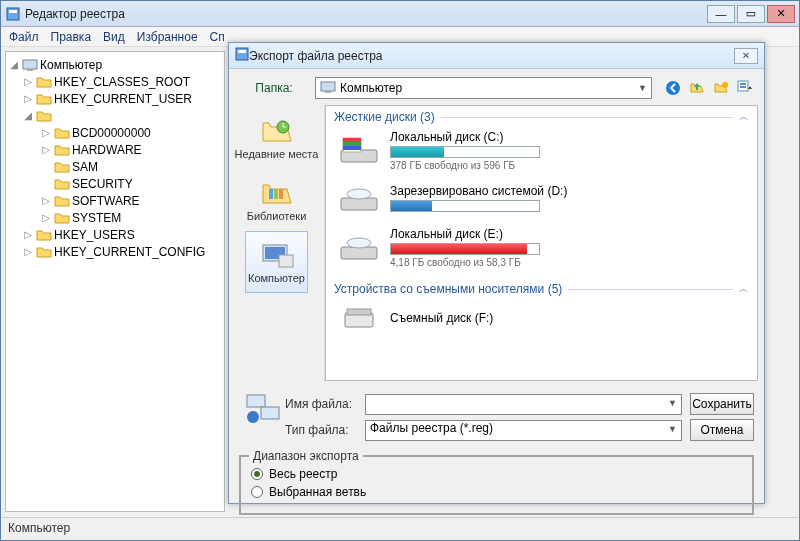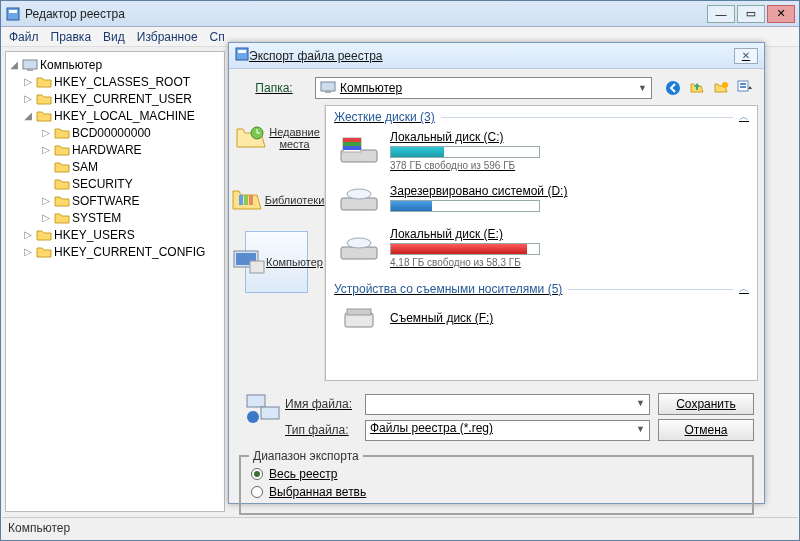--- a/index.html
+++ b/index.html
@@ -13,33 +13,33 @@
   .winbtn.close { background: #e9a0a0; border-color:#c06060;}
   .menubar { height: 20px; display: flex; align-items: center; gap: 12px; padding: 0 8px; background: #f4f4f4; border-bottom: 1px solid #ddd; color:#444;}
   .menubar span { color:#1a3a6e; }
   .tree { position:absolute; left:4px; top:50px; width:220px; bottom:28px; background:#fff; border:1px solid #bbb; padding:4px 2px; overflow:hidden;}
   .node { display:flex; align-items:center; height:17px; white-space:nowrap; }
   .exp { width:12px; text-align:center; color:#888; font-size:10px;}
   .fld { width:16px; height:14px; margin:0 2px; }
   .node .lbl { color:#000; }
   .statusbar { position:absolute; left:1px; right:1px; bottom:1px; height:22px; background:#f0f0f0; border-top:1px solid #ccc; padding:3px 6px; color:#333;}
   
-  .dialog { position:absolute; left:228px; top:42px; width:537px; height:462px; background:#f0f0f0; border:1px solid #7a98b8; box-shadow:0 0 6px rgba(0,0,0,.3);text-decoration:underline;}
+  .dialog { position:absolute; left:228px; top:42px; width:537px; height:462px; background:#f0f0f0; border:1px solid #7a98b8; box-shadow:0 0 6px rgba(0,0,0,.3);}
   .dialog .dtitle { height:26px; background:linear-gradient(#e8f3ff,#d5e6f8); display:flex; align-items:center; padding:0 6px; border-bottom:1px solid #b8c8d8;}
   .dialog .dtitle .title { flex:1; color:#222;}
   .dclose { width:24px; height:16px; border:1px solid #9ab; background:#eef5ff; display:flex;align-items:center;justify-content:center; font-size:10px;color:#456;}
   .toprow { display:flex; align-items:center; padding:8px 10px 4px 10px; gap:6px;}
   .toprow .lbl { width:70px; text-align:center; color:#14532d;}
   .combo { flex:1; height:22px; border:1px solid #888; background:#fff; display:flex; align-items:center; padding:0 4px; position:relative;}
   .combo .caret { position:absolute; right:4px; color:#555; font-size:9px;}
   .tbicons { display:flex; gap:6px; margin-left:6px;}
   .tbicons .ic { width:18px; height:18px; display:flex;align-items:center;justify-content:center; }
   .body { display:flex; height:280px; }
   .places { width:96px; border-right:1px solid #ddd; padding:4px 0; }
-  .place { height:62px; display:flex; flex-direction:row; align-items:center; justify-content:center; border:1px solid transparent; margin:0 16px;}
+  .place { height:62px; display:flex; flex-direction:column; align-items:center; justify-content:center; border:1px solid transparent; margin:0 16px;}
   .place.sel { background:linear-gradient(#f9fcff,#dce9f8); border:1px solid #9cc0e8;}
   .place .picon { width:40px; height:32px; display:flex;align-items:center;justify-content:center;}
   .place .plbl { font-size:11px; color:#333; text-align:center; width:88px;}
   .content { flex:1; background:#fff; border:1px solid #bbb; margin:2px 6px 2px 0; overflow:hidden; position:relative;}
   .group { padding:4px 8px; }
   .ghdr { color:#265a9a; display:flex; align-items:center; gap:6px;}
   .ghdr .gline { flex:1; height:1px; background:#cbd9ea;}
   .ghdr .gchev { color:#265a9a; font-size:10px;}
   .drive { display:flex; gap:10px; padding:6px 4px; align-items:center;}
   .dicon { width:42px; height:32px; display:flex;align-items:center;justify-content:center;}
@@ -50,21 +50,21 @@
   .bar .fill.teal { background:linear-gradient(#2fc8d6,#1a9daa);}
   .bar .fill.blue { background:linear-gradient(#4aa0e8,#2a70b8);}
   .bar .fill.red { background:linear-gradient(#ff5a5a,#c81e1e);}
   .dfree { color:#6a6a6a; font-size:10px;}
   .fields { padding:6px 10px; }
   .frow { display:flex; align-items:center; margin:4px 0;}
   .frow .flbl { width:80px; color:#333;}
   .frow .finput { flex:1; height:21px; border:1px solid #888; background:#fff; padding:0 4px; position:relative;}
   .frow .finput .caret { position:absolute; right:4px; top:3px; color:#555; font-size:9px;}
   .btncol { display:flex; flex-direction:column; gap:6px; margin-left:8px;}
-  .btn { width:96px; height:22px; border:1px solid #888; background:linear-gradient(#fdfdfd,#e4e4e4); text-align:center; line-height:20px;}
+  .btn { width:64px; height:22px; border:1px solid #888; background:linear-gradient(#fdfdfd,#e4e4e4); text-align:center; line-height:20px;}
   .fieldset { margin:4px 10px 8px 10px; border:2px solid #a3a3a3; padding:6px 10px 10px 10px; position:relative;}
   .fieldset .legend { position:absolute; top:-8px; left:8px; background:#f0f0f0; padding:0 4px; color:#333;}
   .radio { display:flex; align-items:center; gap:6px; margin:4px 0;}
   .radio .rdot { width:12px; height:12px; border:1px solid #666; border-radius:50%; position:relative; background:#fff;}
   .radio.sel .rdot::after { content:""; position:absolute; left:2px; top:2px; width:6px; height:6px; border-radius:50%; background:#3a7030;}
   .sidebaricon { width:40px; height:34px; margin-left:6px; margin-top:2px;}
 </style>
 </head>
 <body>
 
@@ -112,21 +112,20 @@
         <span class="fld"><svg width="16" height="14">
             <path d="M1 3h5l2 2h7v7H1z" fill="#ffd86b" stroke="#c9a227"></path>
           </svg></span>
         <span class="lbl">HKEY_CURRENT_USER</span>
       </div>
     <div class="node" style="padding-left:14px">
         <span class="exp">◢</span>
         <span class="fld"><svg width="16" height="14">
             <path d="M1 3h5l2 2h7v7H1z" fill="#ffd86b" stroke="#c9a227"></path>
           </svg></span>
-        <span class="lbl">HKEY_LOCAL_MACHINE</span>
       </div>
     <div class="node" style="padding-left:32px">
         <span class="exp">▷</span>
         <span class="fld"><svg width="16" height="14">
             <path d="M1 3h5l2 2h7v7H1z" fill="#ffd86b" stroke="#c9a227"></path>
           </svg></span>
         <span class="lbl">BCD00000000</span>
       </div>
     <div class="node" style="padding-left:32px">
         <span class="exp">▷</span>

